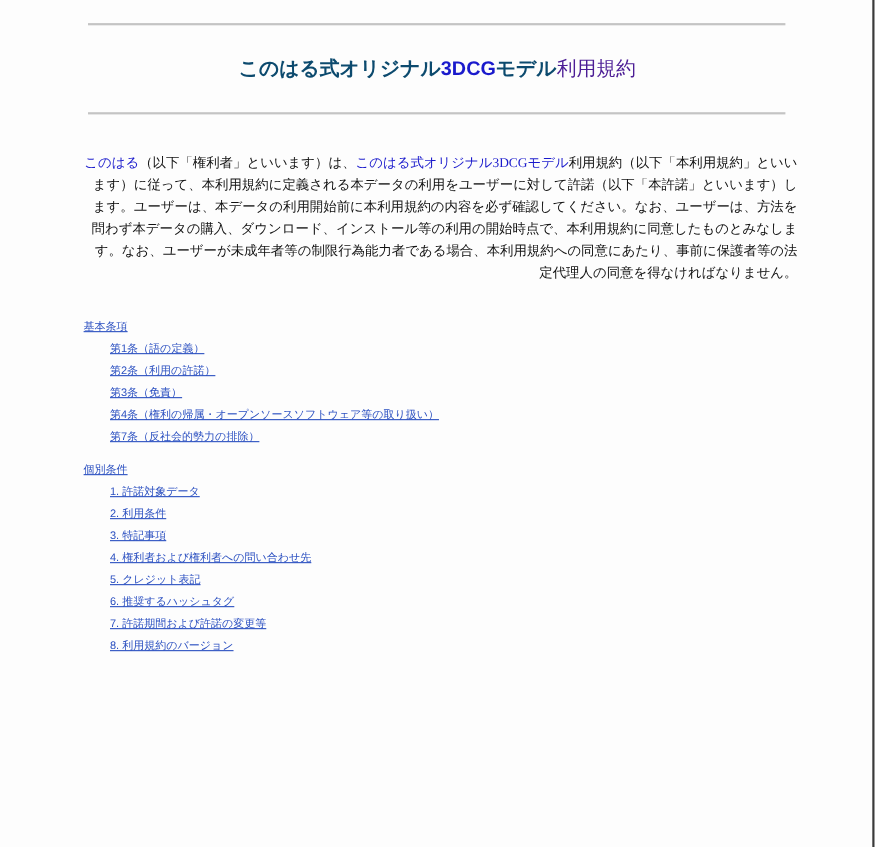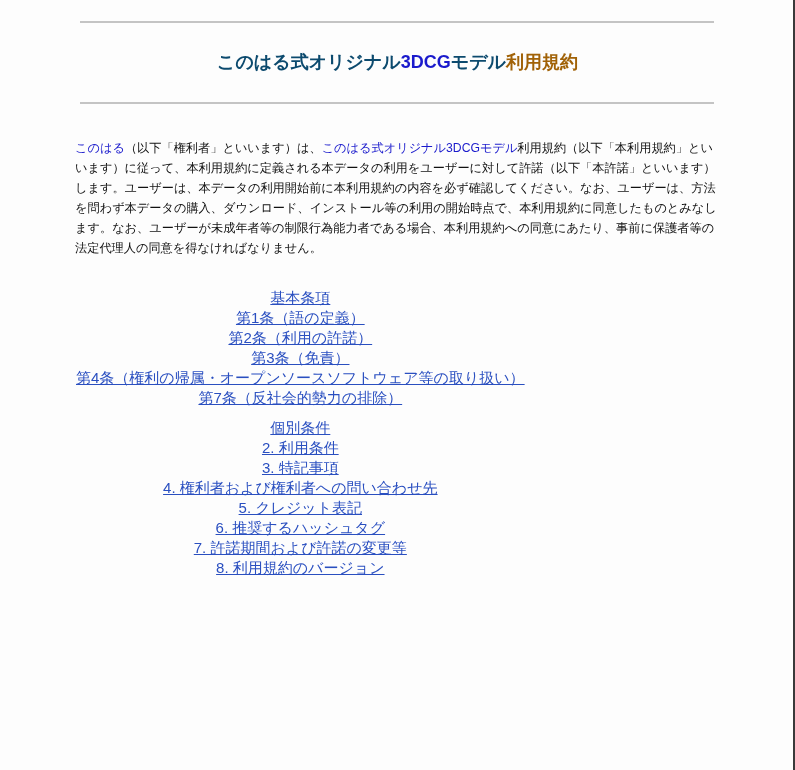--- a/index.html
+++ b/index.html
@@ -43,49 +43,49 @@
       top: 50px;
       left: 0;
       width: 795px;
       text-align: center;
       font-size: 18px;
       line-height: 24px;
       font-family: "Liberation Sans", "DejaVu Sans", sans-serif;
     }
     .title .blue { color: #0c4a6e; font-weight: bold; }
     .title .bold { font-weight: bold; color: #1a1acc; }
-    .title .black { color: #a16207; font-weight: bold; }
+    .title .black { color: #4c1d95; }
     .intro {
       position: absolute;
       top: 138px;
       left: 75px;
       width: 650px;
       font-size: 12.2px;
       line-height: 20px;
       color: #111;
-      font-family: Liberation Sans, sans-serif;
+      font-family: Liberation Serif, serif;
+      text-align: right;
     }
     .intro .hl { color: #1a1acc; }
     .toc {
       position: absolute;
       top: 288px;
       left: 76px;
-      font-size: 15px;
+      font-size: 10px;
       line-height: 20px;
       font-family: "Liberation Sans", "DejaVu Sans", sans-serif;
-      text-align: center;
     }
     .toc a {
       color: #2a4fc0;
       text-decoration: underline;
       display: inline-block;
     }
     .toc .section { display: block; }
     .toc .section-head { margin-left: 0; }
-    .toc .item { display: block; }
+    .toc .item { margin-left: 24px; display: block; }
     .toc .gap { height: 10px; }
   </style>
 </head>
 <body>
 
 <div class="page">
   <div class="hr top"></div>
 
   <div class="title">
     <span class="blue">このはる式オリジナル</span><span class="bold">3DCG</span><span class="blue">モデル</span><span class="black">利用規約</span>
@@ -102,20 +102,21 @@
       <a class="section-head" href="#">基本条項</a>
       <a class="item" href="#">第1条（語の定義）</a>
       <a class="item" href="#">第2条（利用の許諾）</a>
       <a class="item" href="#">第3条（免責）</a>
       <a class="item" href="#">第4条（権利の帰属・オープンソースソフトウェア等の取り扱い）</a>
       <a class="item" href="#">第7条（反社会的勢力の排除）</a>
     </div>
     <div class="gap"></div>
     <div class="section">
       <a class="section-head" href="#">個別条件</a>
+      <a class="item" href="#">1. 許諾対象データ</a>
       <a class="item" href="#">2. 利用条件</a>
       <a class="item" href="#">3. 特記事項</a>
       <a class="item" href="#">4. 権利者および権利者への問い合わせ先</a>
       <a class="item" href="#">5. クレジット表記</a>
       <a class="item" href="#">6. 推奨するハッシュタグ</a>
       <a class="item" href="#">7. 許諾期間および許諾の変更等</a>
       <a class="item" href="#">8. 利用規約のバージョン</a>
     </div>
   </nav>
 </div>

